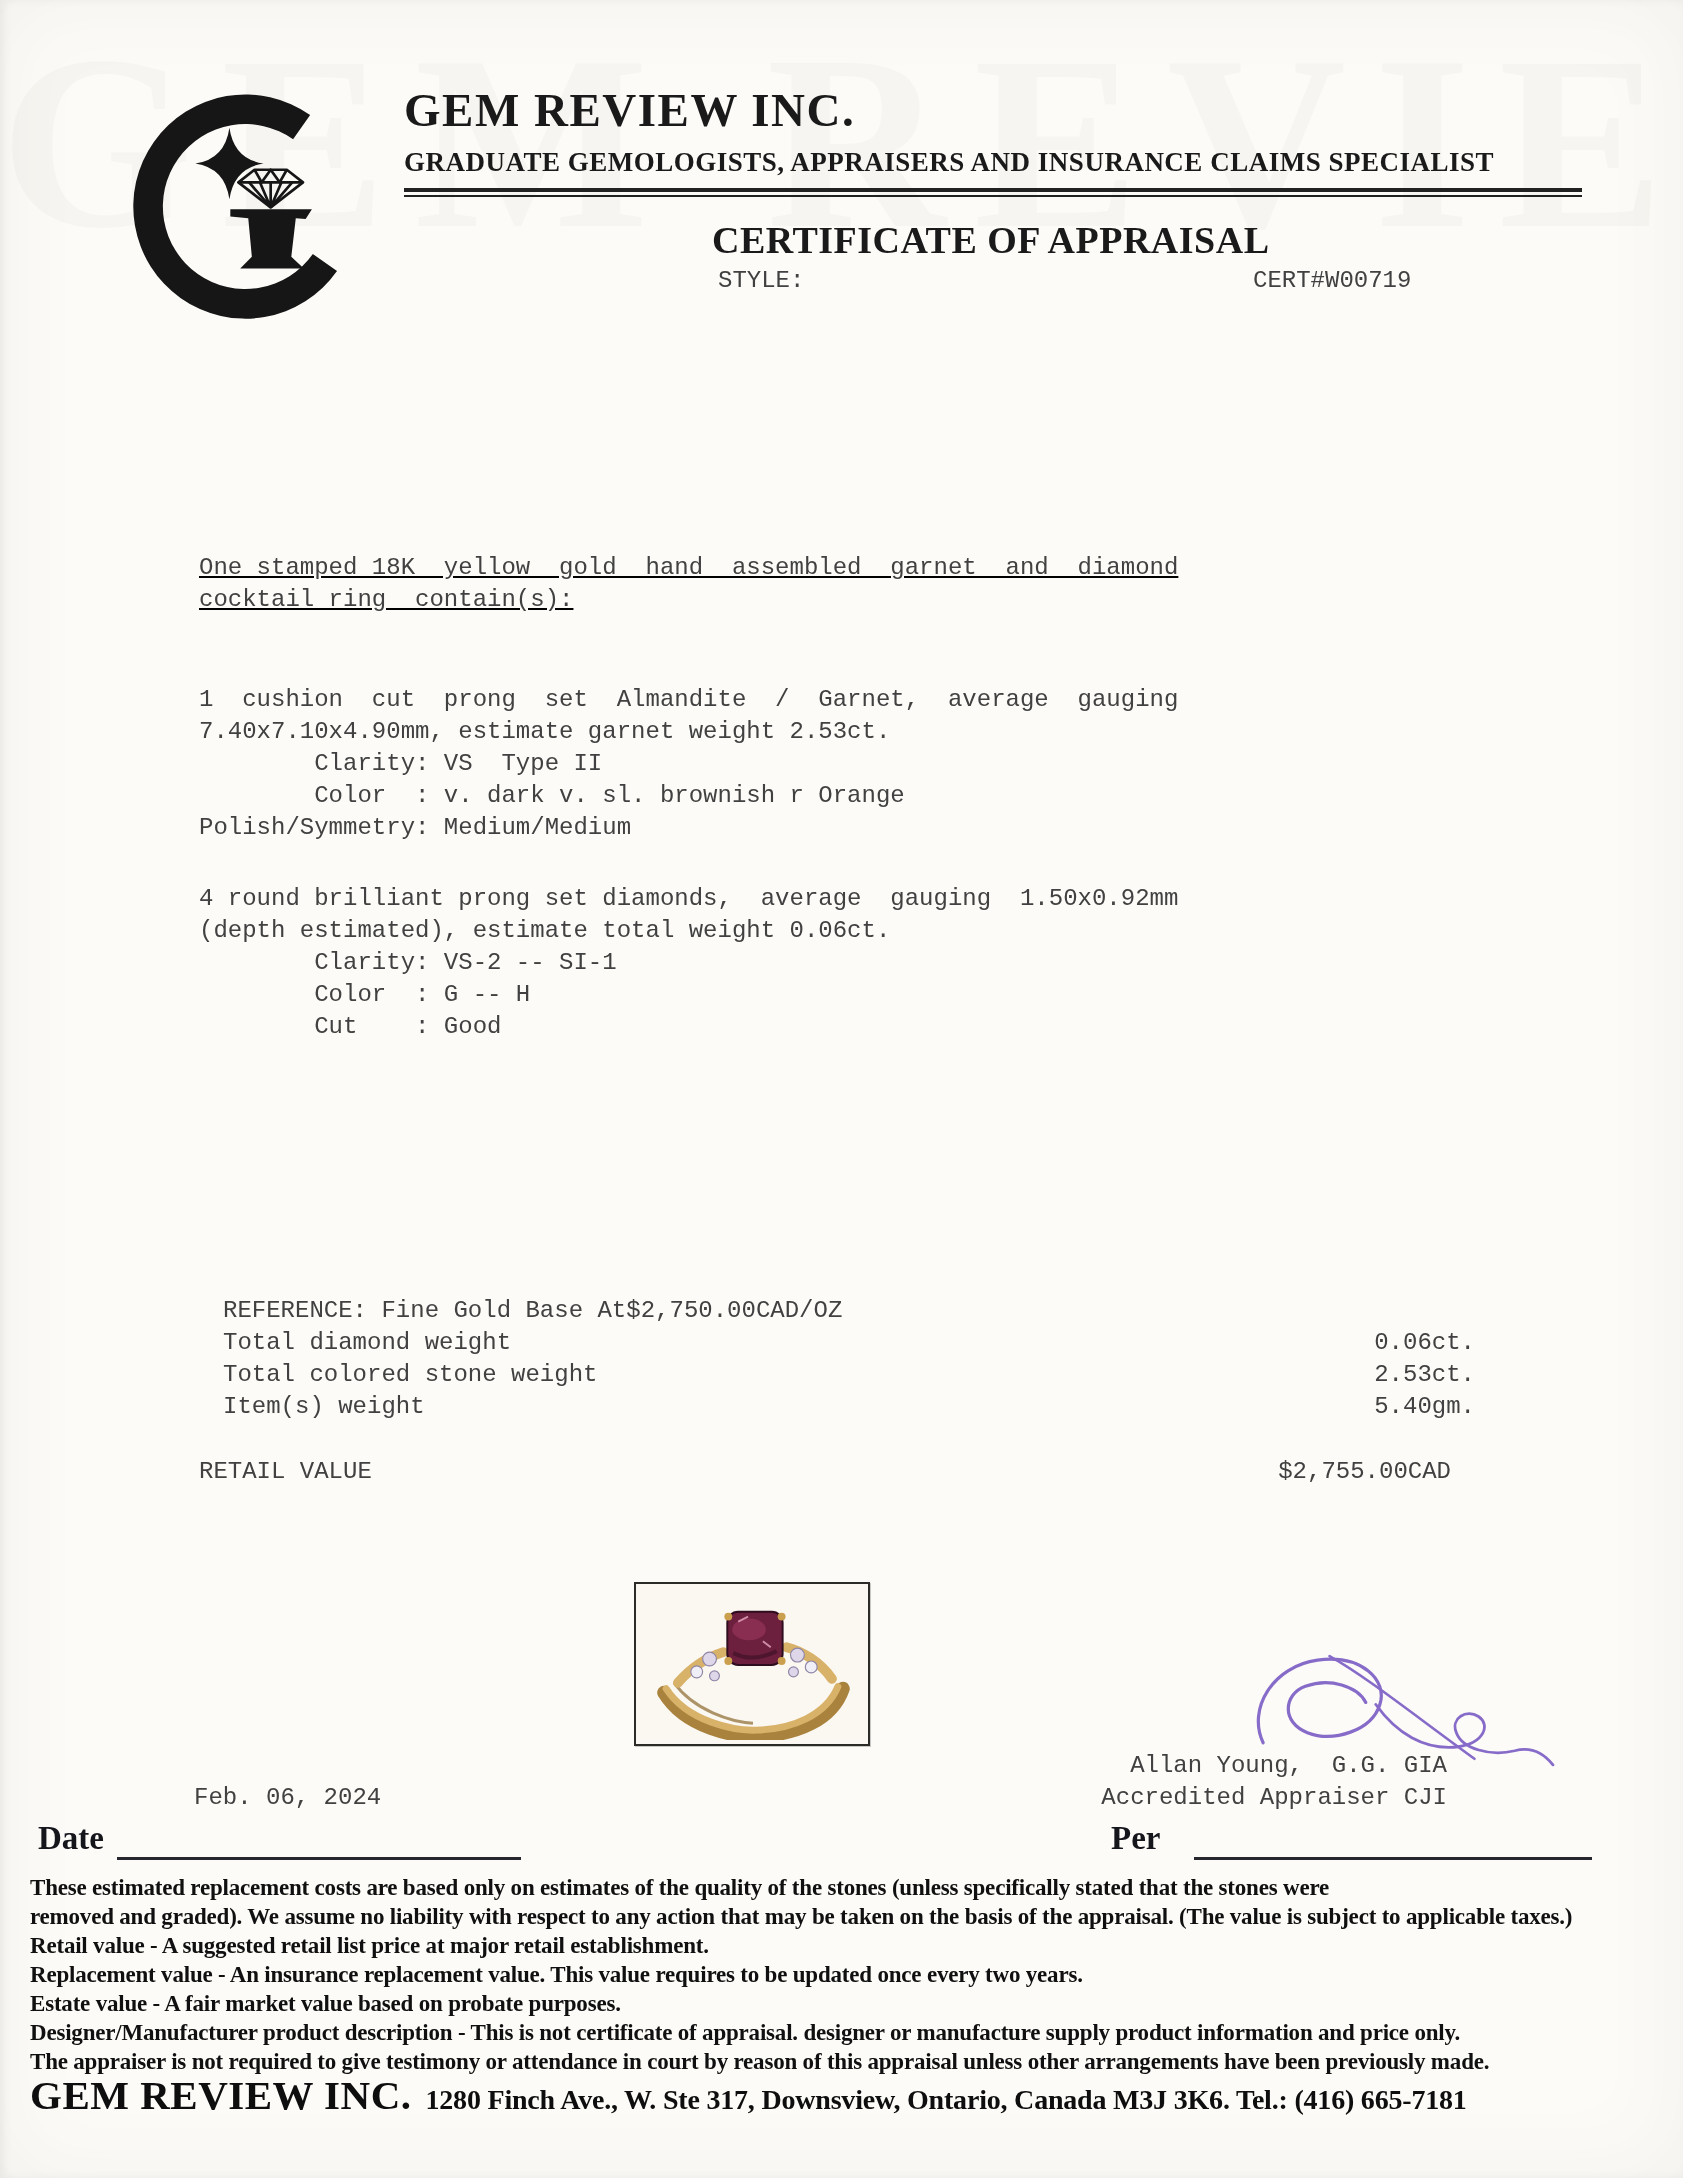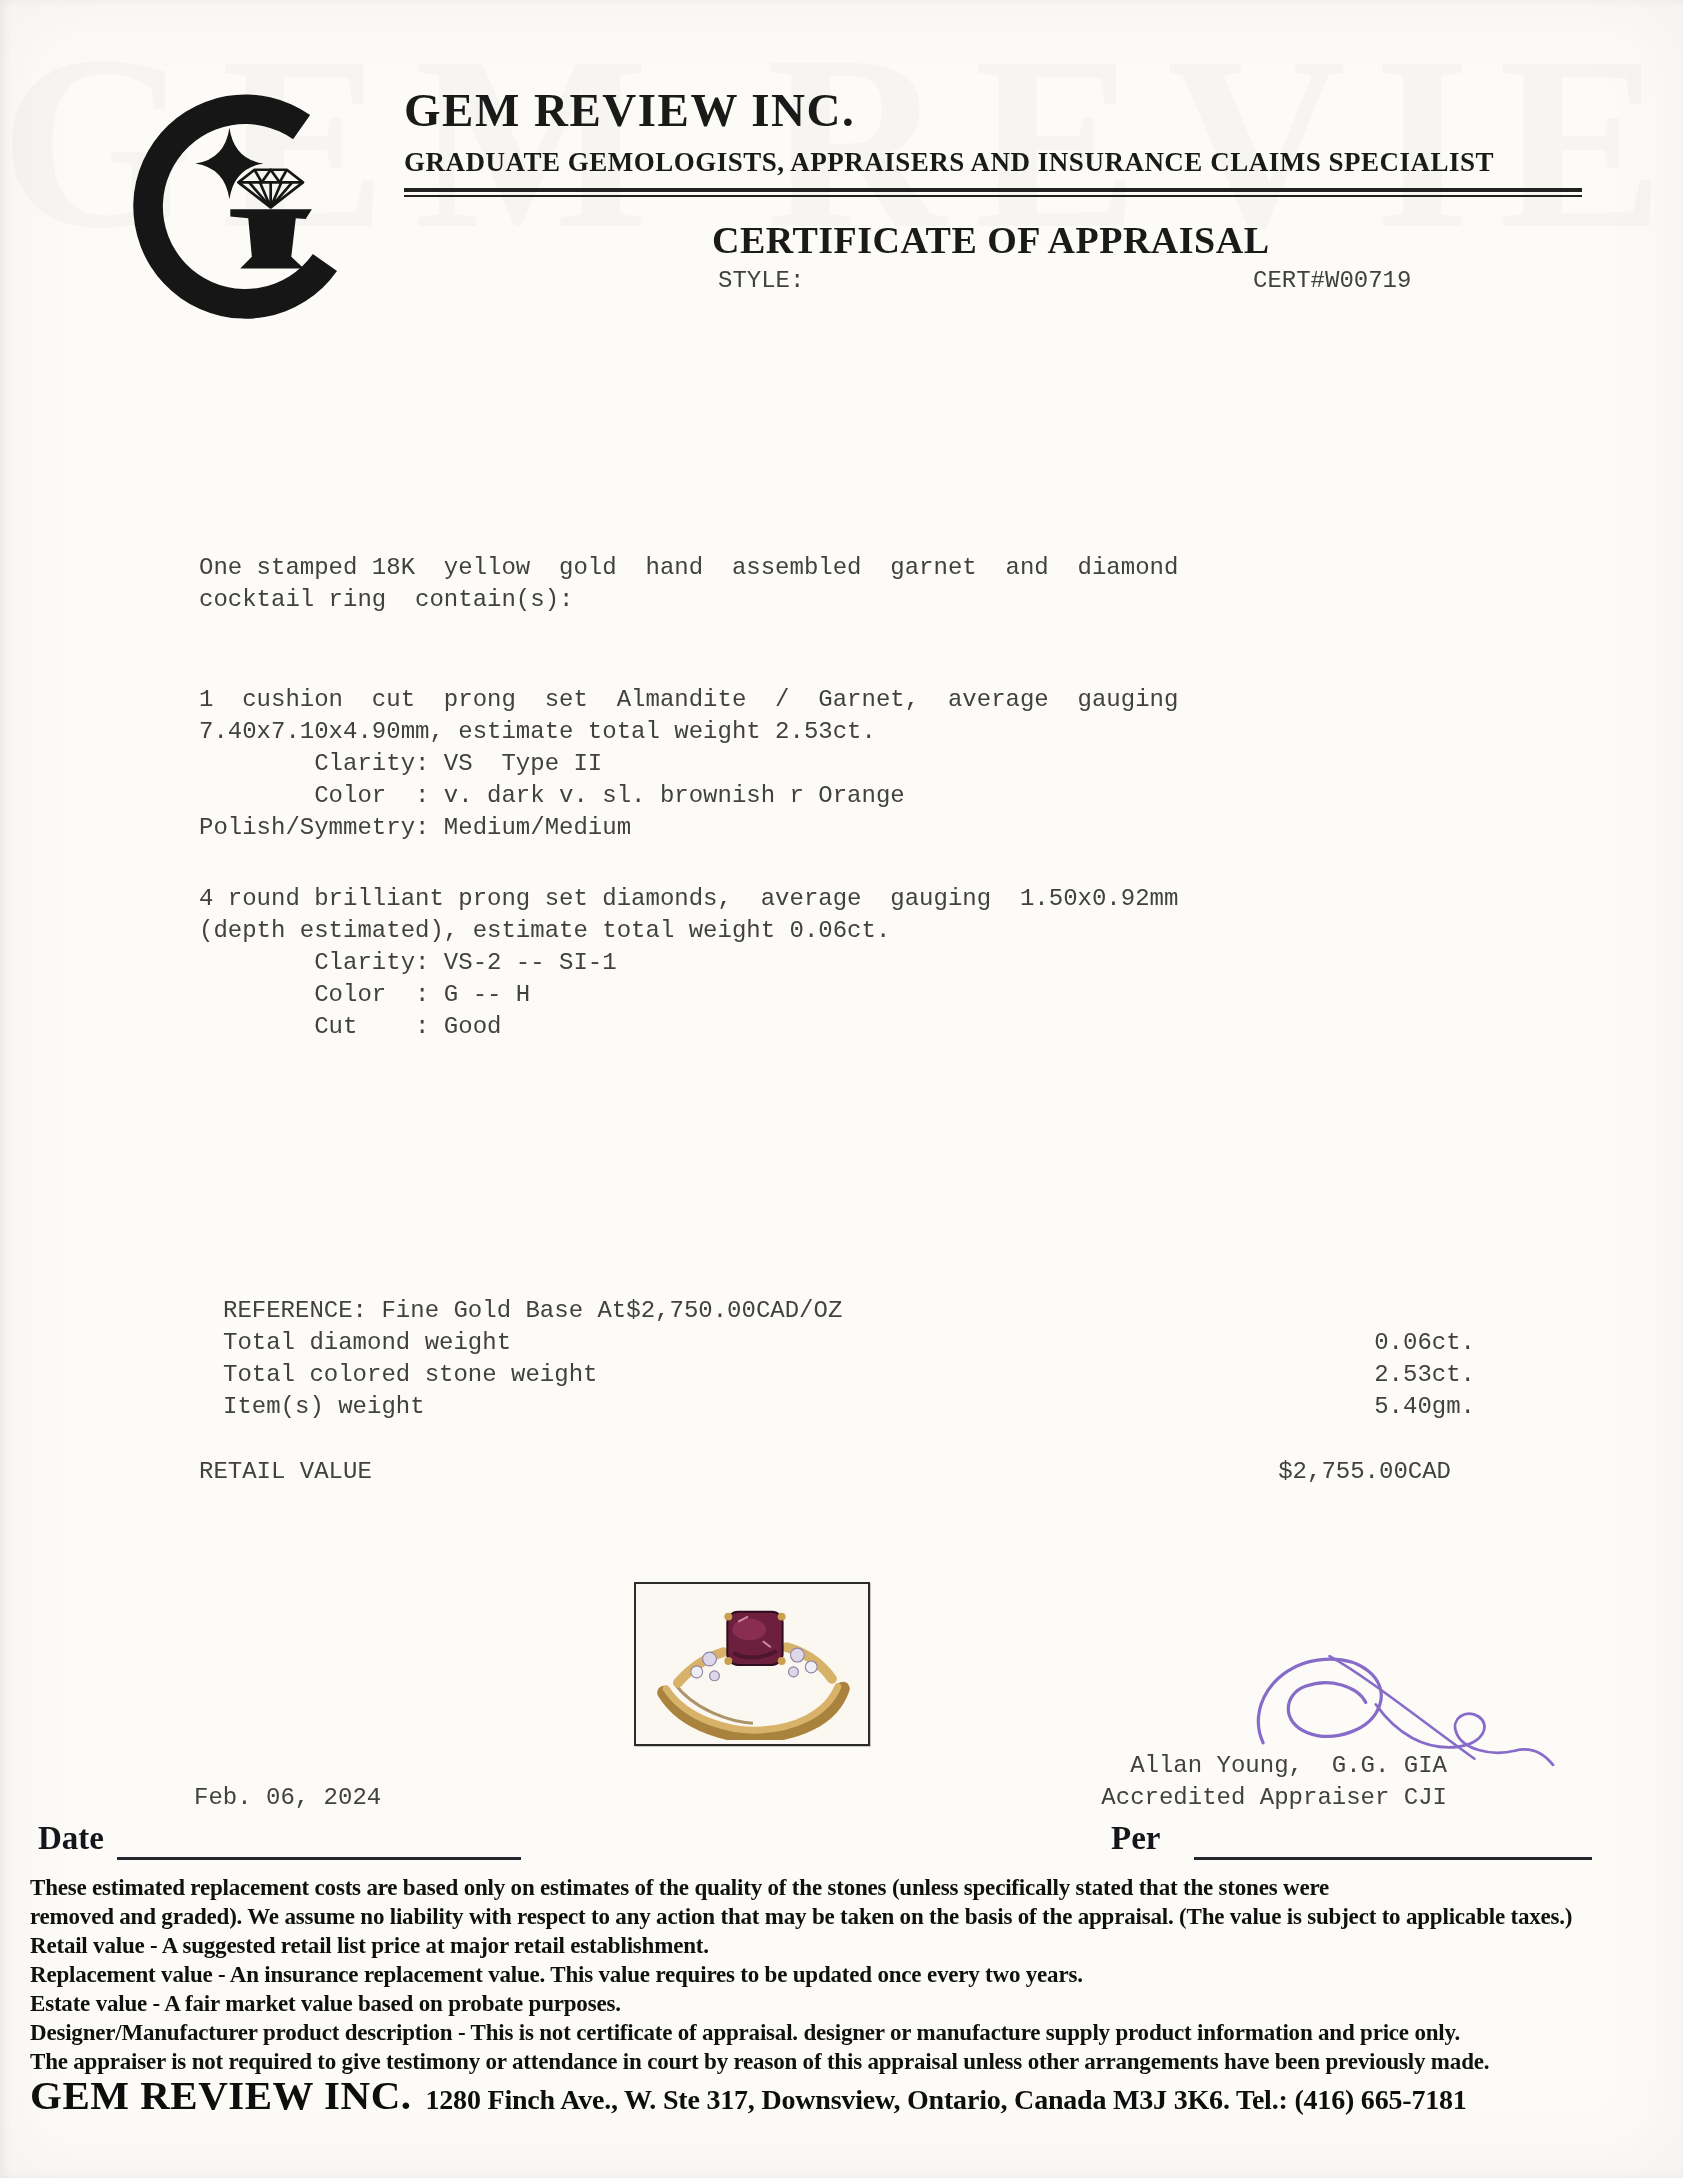--- a/index.html
+++ b/index.html
@@ -70,28 +70,28 @@
   <div class="abs rule" style="left:404px; top:188px;">
     <div class="thick"></div>
       <div class="thin"></div>
   </div>
 
   <div class="abs cert-title" style="left:712px; top:218px;">CERTIFICATE OF APPRAISAL</div>
 
   <div class="abs mline" style="left:718px; top:265px;">STYLE:</div>
   <div class="abs mline" style="left:1253px; top:265px;">CERT#W00719</div>
 
-  <div class="abs" style="left:199px; top:552px;">
+  <div class="abs" style="left:199px; top:552px;text-decoration:underline;">
     <div class="mline">One stamped 18K  yellow  gold  hand  assembled  garnet  and  diamond</div>
     <div class="mline">cocktail ring  contain(s):</div>
   </div>
 
   <div class="abs" style="left:199px; top:684px;">
     <div class="mline">1  cushion  cut  prong  set  Almandite  /  Garnet,  average  gauging</div>
-    <div class="mline">7.40x7.10x4.90mm, estimate total weight 2.53ct.</div>
+    <div class="mline">7.40x7.10x4.90mm, estimate garnet weight 2.53ct.</div>
     <div class="mline">        Clarity: VS  Type II</div>
     <div class="mline">        Color  : v. dark v. sl. brownish r Orange</div>
     <div class="mline">Polish/Symmetry: Medium/Medium</div>
   </div>
 
   <div class="abs" style="left:199px; top:883px;">
     <div class="mline">4 round brilliant prong set diamonds,  average  gauging  1.50x0.92mm</div>
     <div class="mline">(depth estimated), estimate total weight 0.06ct.</div>
     <div class="mline">        Clarity: VS-2 -- SI-1</div>
     <div class="mline">        Color  : G -- H</div>

